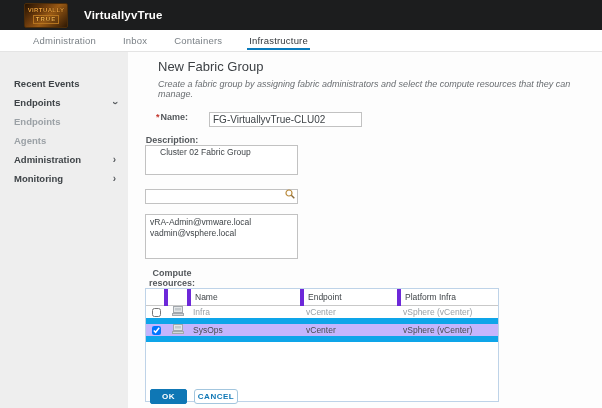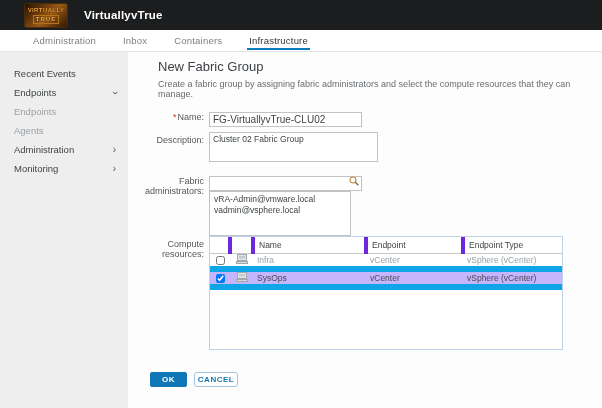--- a/index.html
+++ b/index.html
@@ -17,70 +17,70 @@
   .app-title { color: #fff; font-size: 11.5px; font-weight: 600; margin-left: 16px; letter-spacing: .2px; }
 
   
   .tabbar { height: 22px; background: #fff; border-bottom: 1px solid #e4e4e4; display: flex; align-items: stretch; padding-left: 33px; }
   .tab { font-size: 9.5px; color: #7a8086; display: flex; align-items: center; margin-right: 27px; cursor: pointer; position: relative; letter-spacing: .2px; }
   .tab.active { color: #33373b; }
   .tab.active::after { content:""; position: absolute; left: -2px; right: -2px; bottom: 1px; height: 2px; background: #0a7bbc; }
 
   
   .body { display: flex; height: 356px; }
-  .sidebar { width: 128px; background: #eeeeee; flex: none; padding-top: 12px; }
+  .sidebar { width: 128px; background: #eeeeee; flex: none; padding-top: 22px; font-weight: bold; }
   .side-item { height: 19px; display: flex; align-items: center; padding: 0 12px 0 14px; font-size: 9.5px; color: #3f4448; cursor: pointer; }
   .side-item.sub { color: #9ba1a6; }
   .side-item.active { background: #ffffff; }
   .side-item .grow { flex: 1; }
   .chev { color: #55595d; font-size: 10px; line-height: 10px; }
   .chev.down { display:inline-block; transform: rotate(90deg); }
 
   .main { flex: 1; background: #fdfdfd; position: relative; }
   .page-title { margin: 7px 0 0 30px; font-size: 13px; color: #3d4145; font-weight: 400; }
-  .page-intro { margin: 5px 0 0 30px; font-size: 9px; color: #696d71; }
+  .page-intro { margin: 5px 0 0 30px; font-size: 9px; color: #696d71; font-style: italic; }
 
   
   .form { margin-left: 12px; margin-top: 10px; }
   .frow { display: flex; align-items: flex-start; }
-  .flabel { width: 64px; flex: none; text-align: right; font-size: 9px; color: #54585c; padding-top: 3px; }
+  .flabel { width: 64px; flex: none; text-align: center; font-size: 9px; color: #54585c; padding-top: 3px; font-weight: bold; }
   .req { color: #c2332a; margin-right: 1px; }
   .fctrl { margin-left: 5px; }
 
   input.text { width: 153px; height: 15px; border: 1px solid #c2c2c2; background: #fff; font-family: "Liberation Sans", sans-serif; font-size: 10px; color: #3f4448; padding: 0 3px; outline: none; }
-  textarea.desc { width: 169px; height: 30px; border: 1px solid #c2c2c2; background: #fff; font-family: "Liberation Sans", sans-serif; font-size: 8.5px; color: #3f4448; padding: 1px 3px; resize: none; outline: none; }
+  textarea.desc { width: 153px; height: 30px; border: 1px solid #c2c2c2; background: #fff; font-family: "Liberation Sans", sans-serif; font-size: 8.5px; color: #3f4448; padding: 1px 14px; resize: none; outline: none; }
 
   .row-name { margin-top: 0; }
-  .row-desc { margin-top: 5px; }
+  .row-desc { margin-top: 5px; flex-direction: column; }
   .row-admins { margin-top: 7px; }
-  .row-compute { margin-top: 0; }
+  .row-compute { margin-top: 6px; flex-direction: column; }
 
   .search-wrap { position: relative; width: 153px; }
   .search-wrap input.text { width: 153px; padding-right: 14px; }
   .search-icon { position: absolute; right: 3px; top: 3px; width: 10px; height: 10px; cursor: pointer; }
-  .admin-list { width: 142px; height: 45px; border: 1px solid #c2c2c2; background: #fff; margin-top: 0; padding: 2px 4px; overflow: hidden; }
+  .admin-list { width: 153px; height: 45px; border: 1px solid #c2c2c2; background: #fff; margin-top: 10px; padding: 2px 4px; overflow: hidden; }
   .admin-list div { font-size: 8.5px; color: #3f4448; line-height: 11px; }
 
   
   .crt { width: 354px; height: 114px; border: 1px solid #bed3e8; background: #fff; font-size: 8.5px; }
   .crt table { border-collapse: collapse; width: 100%; table-layout: fixed; }
   .crt th, .crt td { font-weight: normal; text-align: left; padding: 0 4px; height: 15px; overflow: hidden; white-space: nowrap; }
   .crt th { color: #3f4448; border-bottom: 1px solid #c9c9c9; border-right: 4px solid #6d28d9; height: 16px; }
   .crt th:last-child { border-right: none; }
   .crt .c-chk { width: 20px; text-align: center; }
   .crt .c-ico { width: 23px; text-align: center; }
   .crt .c-name { width: 113px; }
   .crt .c-ep { width: 97px; }
   .crt tr.r { color: #9aa0a5; }
   .crt tr.r td { border-bottom: 6px solid #0ea5e9; }
   .crt tr.r.selected { background: #c4b5fd; color: #474c50; }
   .crt input[type="checkbox"] { width: 9px; height: 9px; margin: 0; vertical-align: middle; }
 
   
-  .footer { position: absolute; left: 22px; top: 320px; display: flex; align-items: center; }
+  .footer { position: absolute; left: 22px; top: 337px; display: flex; align-items: center; }
   .btn-ok { width: 37px; height: 15px; background: #0f77b5; color: #fff; border: 1px solid #0f77b5; border-radius: 2px; font-family: "Liberation Sans", sans-serif; font-size: 8px; font-weight: bold; letter-spacing: .5px; cursor: pointer; }
   .btn-cancel { width: 44px; height: 15px; background: #fff; color: #0f77b5; border: 1px solid #a3c6de; border-radius: 3px; font-family: "Liberation Sans", sans-serif; font-size: 8px; font-weight: bold; letter-spacing: .5px; margin-left: 7px; cursor: pointer; }
 </style>
 </head>
 <body>
 
 <div class="screen">
 
   <div class="app-header">
     <div class="logo">
@@ -140,21 +140,20 @@
         </div>
 
         <div class="frow row-desc">
           <div class="flabel">Description:</div>
           <div class="fctrl">
             <textarea class="desc" style="">Cluster 02 Fabric Group</textarea>
           </div>
         </div>
 
         <div class="frow row-admins">
-          <div class="flabel">Fabric administrators:</div>
           <div class="fctrl">
             <div class="search-wrap">
               <input class="text" type="text" value="" style="">
               <svg class="search-icon" viewBox="0 0 10 10">
                 <circle cx="4" cy="4" r="3" fill="none" stroke="#b98a3c" stroke-width="1.2"></circle>
                 <line x1="6.3" y1="6.3" x2="9.3" y2="9.3" stroke="#8a6a3a" stroke-width="1.4"></line>
               </svg>
             </div>
             <div class="admin-list">
               <div>vRA-Admin@vmware.local</div>
@@ -167,21 +166,21 @@
           <div class="flabel">Compute resources:</div>
           <div class="fctrl">
             <div class="crt">
               <table>
                 <thead>
                   <tr>
                     <th class="c-chk"></th>
                     <th class="c-ico"></th>
                     <th class="c-name">Name</th>
                     <th class="c-ep">Endpoint</th>
-                    <th>Endpoint Type</th>
+                    <th>Platform Infra</th>
                   </tr>
                 </thead>
                 <tbody>
                   <tr class="r">
                     <td class="c-chk"><input type="checkbox" style=""></td>
                     <td class="c-ico">
                       <svg width="12" height="10" viewBox="0 0 12 10">
                         <rect x="1.5" y="0.5" width="9" height="6" fill="#e3e6e8" stroke="#a2a8ad"></rect>
                         <rect x="3" y="2" width="6" height="2.5" fill="#c3c9cd"></rect>
                         <rect x="0.5" y="7.5" width="11" height="2" fill="#d4d8db" stroke="#a2a8ad"></rect>

